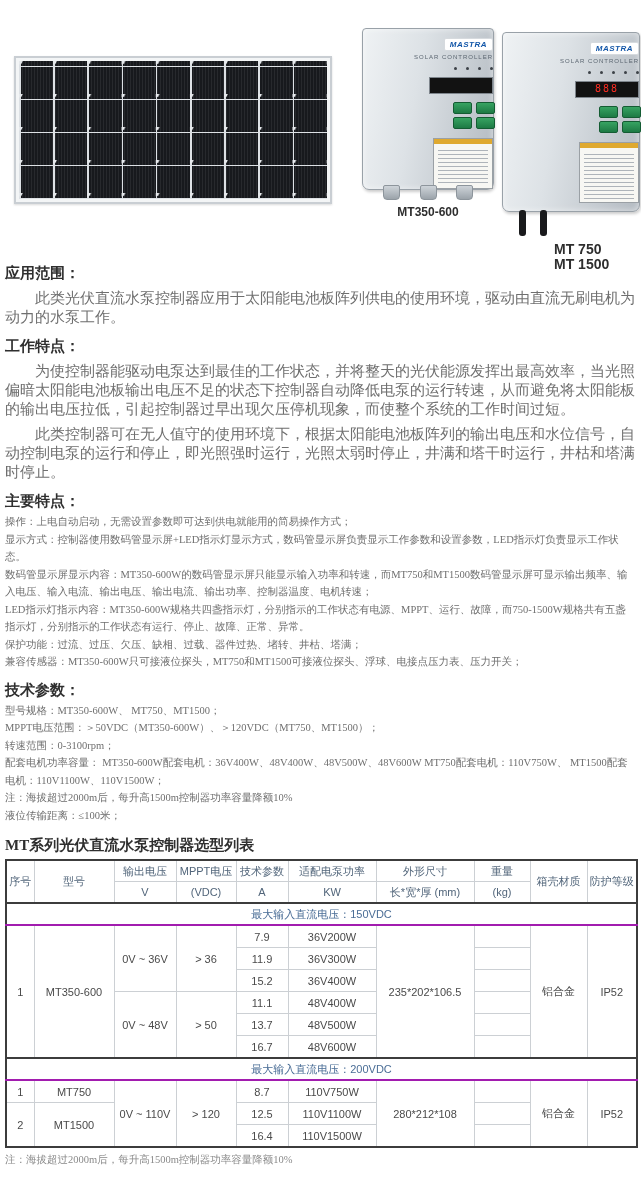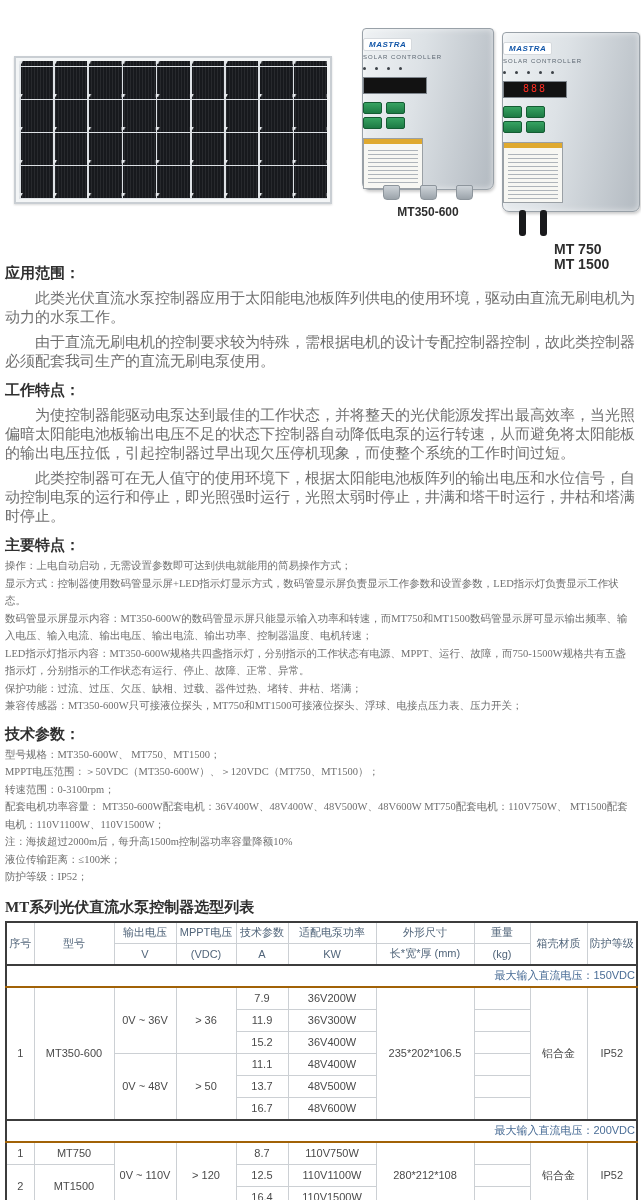--- a/index.html
+++ b/index.html
@@ -16,21 +16,21 @@
       repeating-linear-gradient(90deg,#dde1e5 0 1.5px,rgba(0,0,0,0) 1.5px 34.2px),
       repeating-linear-gradient(0deg,#dde1e5 0 1.5px,rgba(0,0,0,0) 1.5px 33px),
       repeating-linear-gradient(90deg,rgba(255,255,255,.07) 0 1px,rgba(0,0,0,0) 1px 3px);
     background-size:34.2px 33px,auto,auto,auto;}
   .ctrl{position:absolute;}
   .ctrl1{left:362px;top:28px;width:132px;}
   .ctrl2{left:502px;top:32px;width:138px;}
   .cbody{position:relative;border:1px solid #99a1a8;border-radius:4px 4px 7px 7px;
          background:linear-gradient(100deg,#eff2f4 0%,#dde2e6 40%,#b3bac1 100%);
          box-shadow:inset 0 0 6px rgba(255,255,255,.6),1px 2px 3px rgba(0,0,0,.2);
-         display:flex;flex-direction:column;align-items:flex-start;}
+         display:flex;flex-direction:column;align-items:flex-end;}
   .ctrl1 .cbody{height:160px;}
   .ctrl2 .cbody{height:178px;}
   .ear{position:absolute;background:#c9cfd5;border:1px solid #a8afb6;width:12px;height:10px;top:-7px;z-index:-1;}
   .ear.l{left:7px;} .ear.r{right:7px;}
   .logo{margin-top:9px;background:#fff;color:#1256a8;font-family:"Liberation Sans",sans-serif;
         font-style:italic;font-weight:bold;font-size:8px;line-height:11px;padding:0 5px;
         border-radius:2px;letter-spacing:.5px;border:1px solid #d6dade;}
   .subtitle{margin-top:3px;font-family:"Liberation Sans",sans-serif;font-size:6px;
             color:#5a6570;letter-spacing:1px;}
   .leds{display:flex;gap:9px;margin-top:7px;}
@@ -64,21 +64,21 @@
   .para{font-size:15px;color:#6f6f6f;line-height:19px;margin:6px 0;text-indent:2em;}
   .line{font-size:10.5px;color:#6f6f6f;line-height:17.5px;}
   
   h2.tabletitle{margin:12px 0 4px;}
   table{border-collapse:collapse;width:631px;table-layout:fixed;
         font-family:"Liberation Sans","DejaVu Sans",sans-serif;font-size:11px;color:#4a4a4a;
         border:2px solid #3c3c3c;}
   td{border:1px solid #ccd0d4;text-align:center;vertical-align:middle;height:21px;padding:0 1px;
      overflow:hidden;}
   tr.th td{color:#51657a;height:20px;}
-  tr.band td{border-top:2px solid #3c3c3c;border-bottom:2px solid #a16207;color:#4a6d96;height:20px;text-align:right;}
+  tr.band td{border-top:2px solid #3c3c3c;border-bottom:2px solid #a21caf;color:#4a6d96;height:20px;}
   .tnote{font-size:10.5px;color:#8a8a8a;margin-top:5px;}
 </style>
 </head>
 <body>
 
 <div class="page">
 
   <div class="hero">
     <div class="panel">
       <div class="panel-cells"></div>
@@ -148,42 +148,40 @@
       <div class="devlabel2">
         <span>MT 750</span>
         <span>MT 1500</span>
       </div>
     </div>
   </div>
 
   <div class="content">
     <h2 class="first">应用范围：</h2>
     <p class="para">此类光伏直流水泵控制器应用于太阳能电池板阵列供电的使用环境，驱动由直流无刷电机为动力的水泵工作。</p>
-    <p class="para">由于直流无刷电机的控制要求较为特殊，需根据电机的设计专配控制器控制，故此类控制器必须配套我司生产的直流无刷电泵使用。</p>
 
     <h2>工作特点：</h2>
     <p class="para">为使控制器能驱动电泵达到最佳的工作状态，并将整天的光伏能源发挥出最高效率，当光照偏暗太阳能电池板输出电压不足的状态下控制器自动降低电泵的运行转速，从而避免将太阳能板的输出电压拉低，引起控制器过早出现欠压停机现象，而使整个系统的工作时间过短。</p>
     <p class="para">此类控制器可在无人值守的使用环境下，根据太阳能电池板阵列的输出电压和水位信号，自动控制电泵的运行和停止，即光照强时运行，光照太弱时停止，井满和塔干时运行，井枯和塔满时停止。</p>
 
     <h2>主要特点：</h2>
     <div class="line">操作：上电自动启动，无需设置参数即可达到供电就能用的简易操作方式；</div>
     <div class="line">显示方式：控制器使用数码管显示屏+LED指示灯显示方式，数码管显示屏负责显示工作参数和设置参数，LED指示灯负责显示工作状态。</div>
     <div class="line">数码管显示屏显示内容：MT350-600W的数码管显示屏只能显示输入功率和转速，而MT750和MT1500数码管显示屏可显示输出频率、输入电压、输入电流、输出电压、输出电流、输出功率、控制器温度、电机转速；</div>
     <div class="line">LED指示灯指示内容：MT350-600W规格共四盏指示灯，分别指示的工作状态有电源、MPPT、运行、故障，而750-1500W规格共有五盏指示灯，分别指示的工作状态有运行、停止、故障、正常、异常。</div>
     <div class="line">保护功能：过流、过压、欠压、缺相、过载、器件过热、堵转、井枯、塔满；</div>
     <div class="line">兼容传感器：MT350-600W只可接液位探头，MT750和MT1500可接液位探头、浮球、电接点压力表、压力开关；</div>
 
     <h2>技术参数：</h2>
     <div class="line">型号规格：MT350-600W、 MT750、MT1500；</div>
     <div class="line">MPPT电压范围：＞50VDC（MT350-600W）、＞120VDC（MT750、MT1500）；</div>
     <div class="line">转速范围：0-3100rpm；</div>
     <div class="line">配套电机功率容量： MT350-600W配套电机：36V400W、48V400W、48V500W、48V600W MT750配套电机：110V750W、 MT1500配套电机：110V1100W、110V1500W；</div>
     <div class="line">注：海拔超过2000m后，每升高1500m控制器功率容量降额10%</div>
     <div class="line">液位传输距离：≤100米；</div>
-    <div class="line">防护等级：IP52；</div>
 
     <h2 class="tabletitle">MT系列光伏直流水泵控制器选型列表</h2>
 
     <table>
       <colgroup>
         <col style="width:28px">
           <col style="width:80px">
           <col style="width:62px">
           <col style="width:60px">
         <col style="width:52px">

